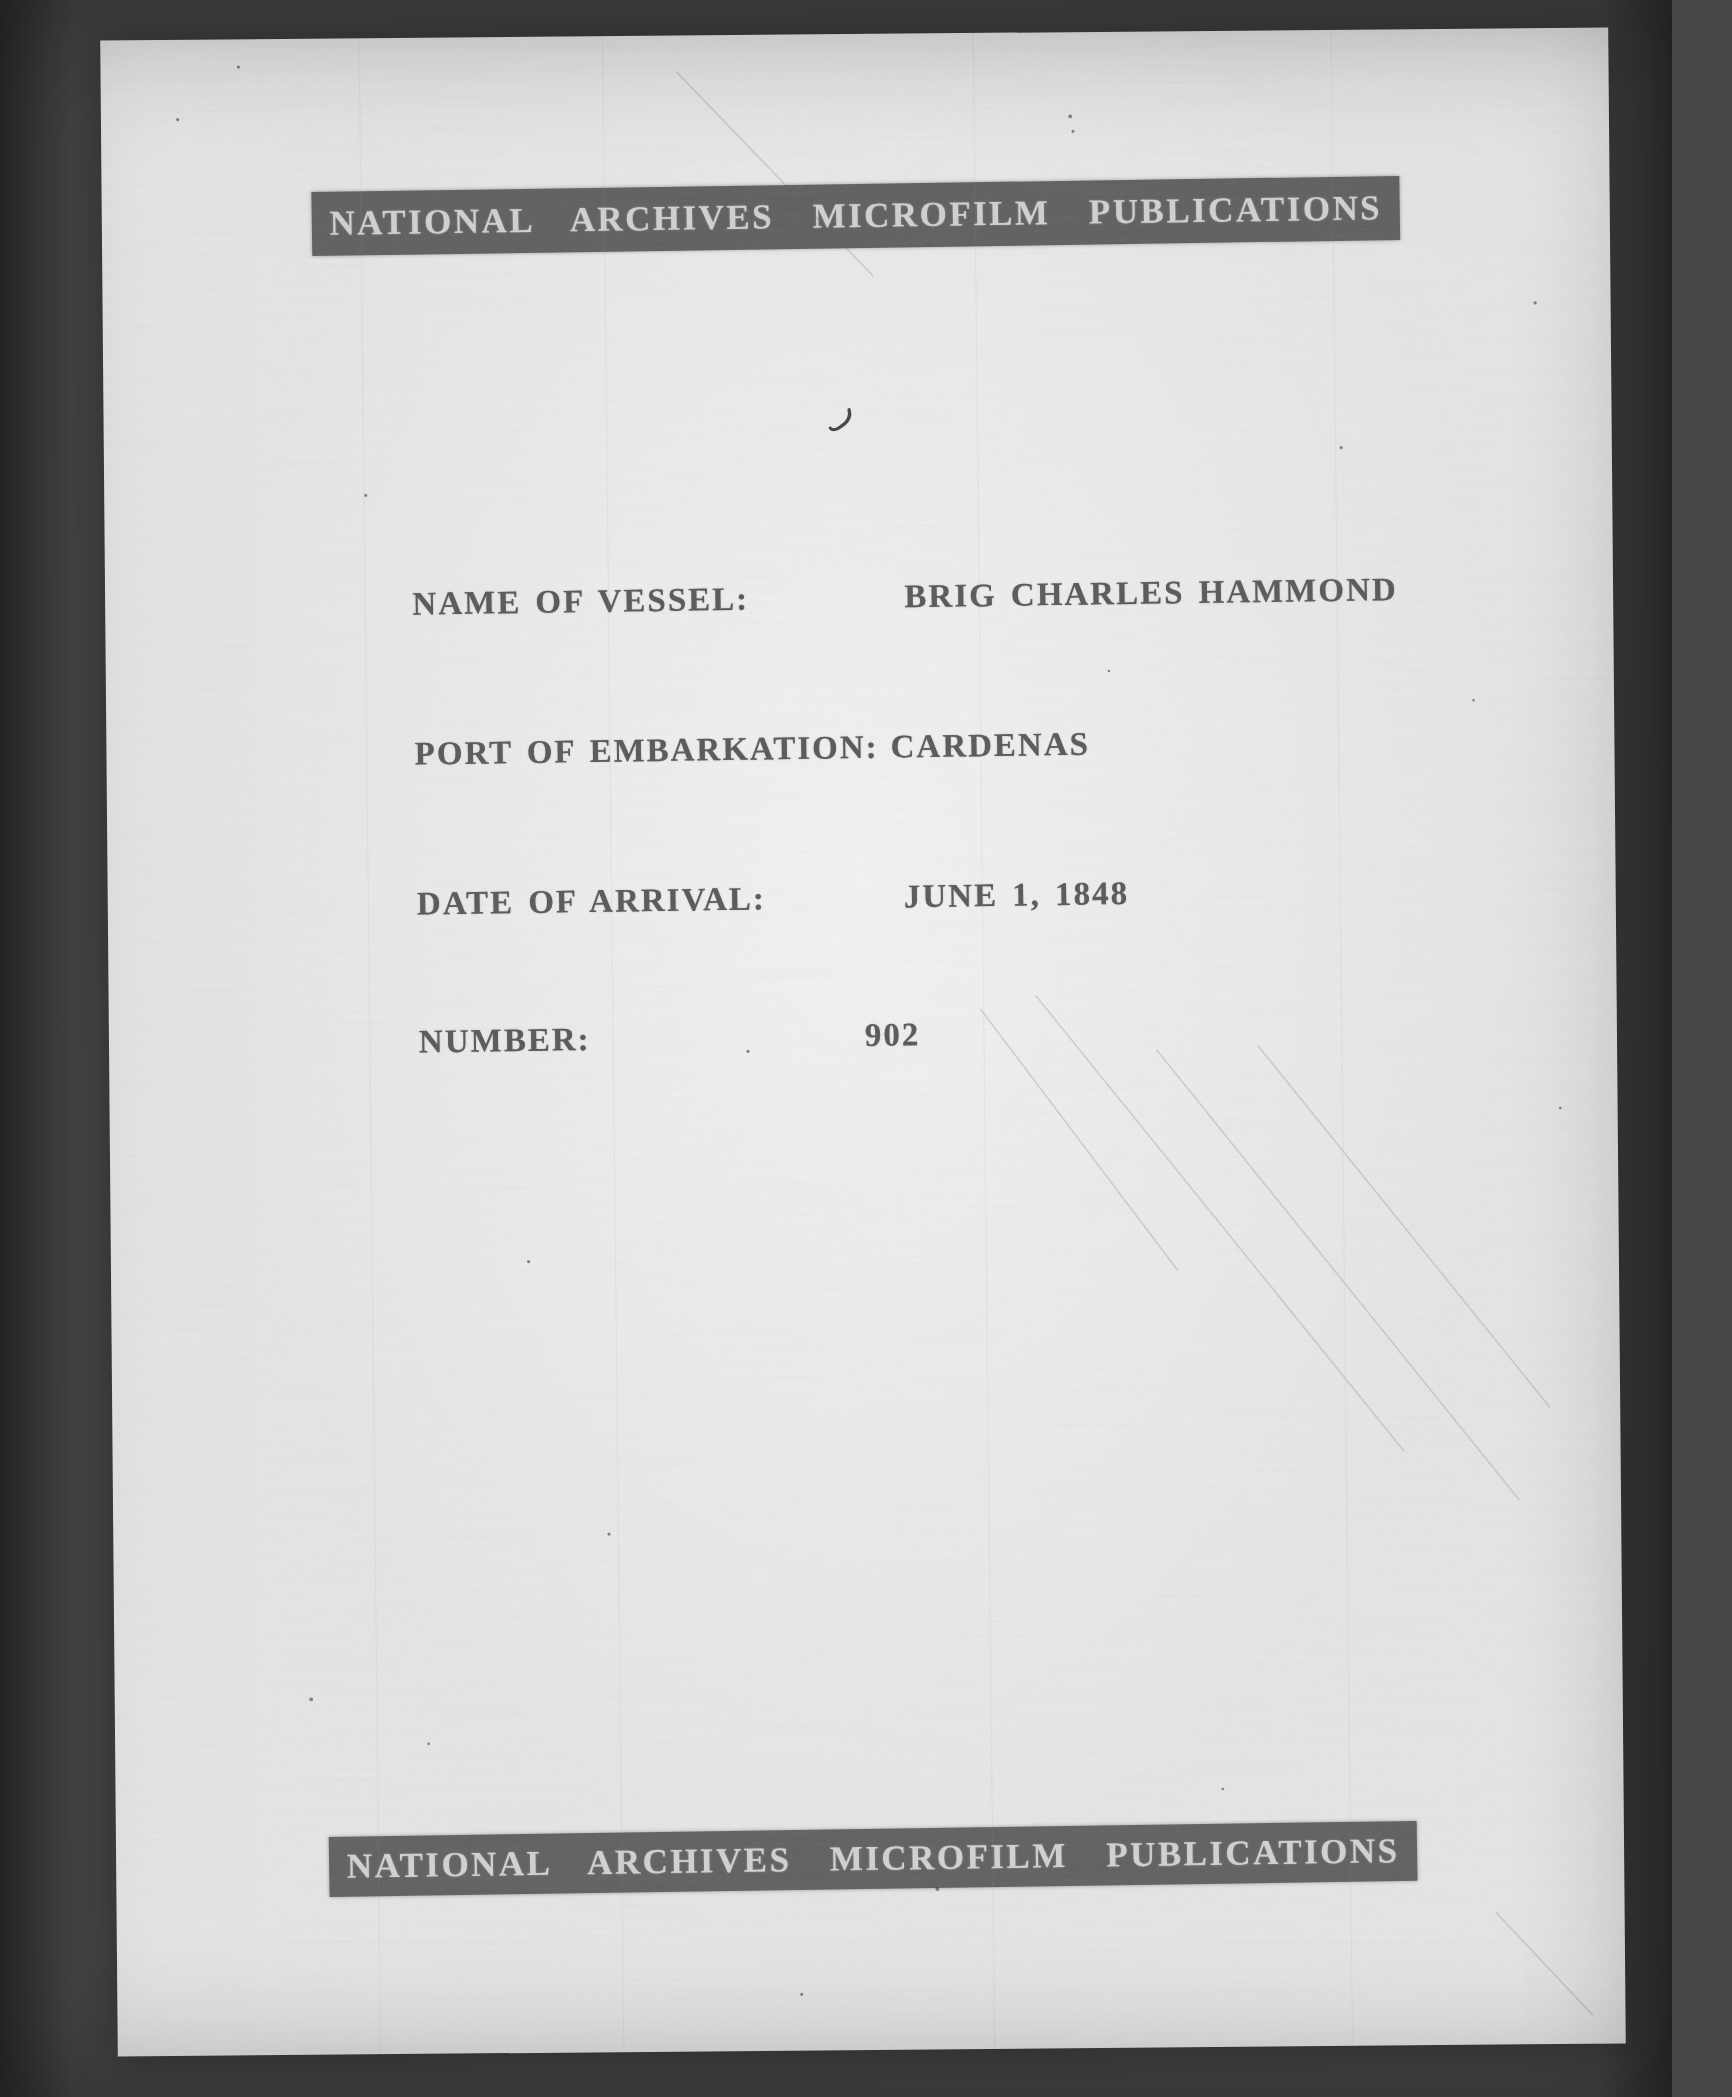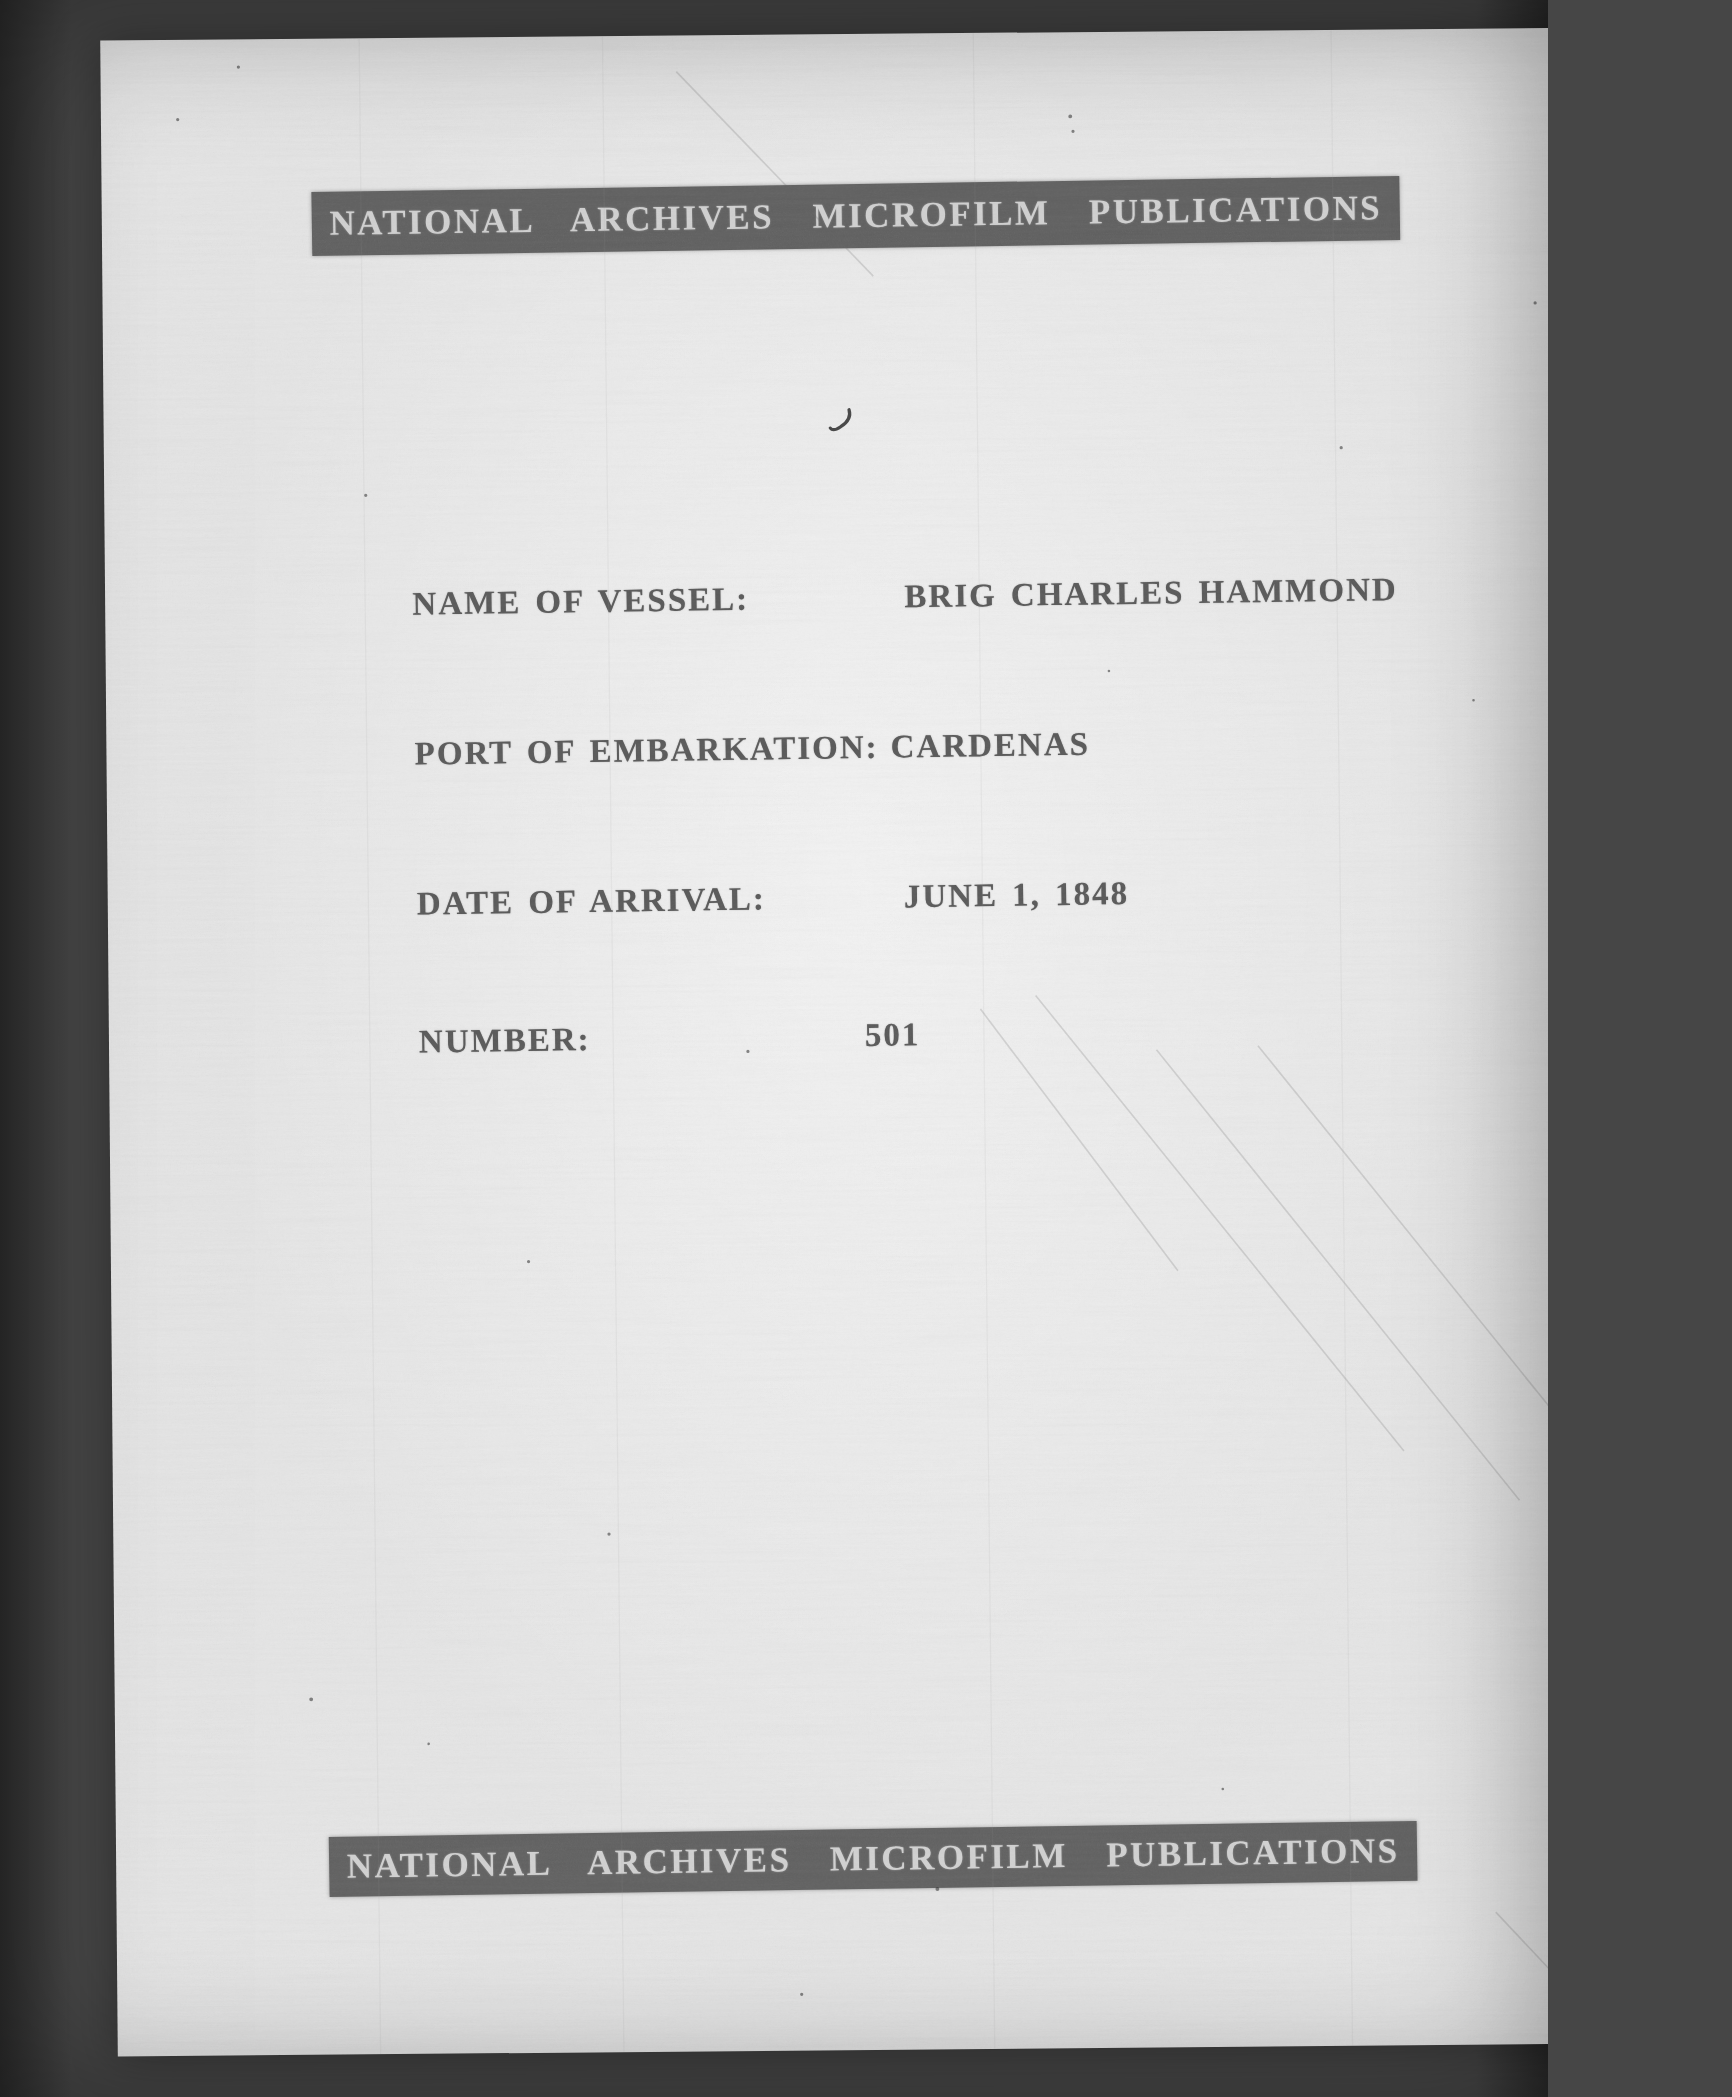--- a/index.html
+++ b/index.html
@@ -6,21 +6,21 @@
     margin: 0;
     padding: 0;
     width: 1732px;
     height: 2097px;
     overflow: hidden;
     background: #464646;
     font-family: "Liberation Serif", "DejaVu Serif", serif;
   }
   .film {
     position: relative;
-    width: 1548px;
+    width: 1672px;
     height: 2097px;
     background: linear-gradient(90deg,
       #2d2d2d 0px, var(--film, #464646) 72px,
       var(--film, #464646) calc(100% - 72px), #2d2d2d 100%);
     overflow: hidden;
   }
   .film::after {
     content: "";
     position: absolute;
     inset: 0;
@@ -104,21 +104,21 @@
       <div class="row" style="top:695px">
         <span class="label">PORT OF EMBARKATION:</span>
         <span class="value" style="left:786px">CARDENAS</span>
       </div>
       <div class="row" style="top:845px">
         <span class="label">DATE OF ARRIVAL:</span>
         <span class="value" style="left:797px">JUNE 1, 1848</span>
       </div>
       <div class="row" style="top:983px">
         <span class="label">NUMBER:</span>
-        <span class="value" style="left:756px">501</span>
+        <span class="value" style="left:756px">902</span>
       </div>
     </div>
 
     <div class="banner banner-bottom">
       <span class="banner-text">NATIONAL ARCHIVES MICROFILM PUBLICATIONS</span>
     </div>
 
     <svg class="overlay" width="1508" height="2016" viewBox="0 0 2318 3098">
       <defs>
         <filter id="grain" x="0%" y="0%" width="100%" height="100%">

